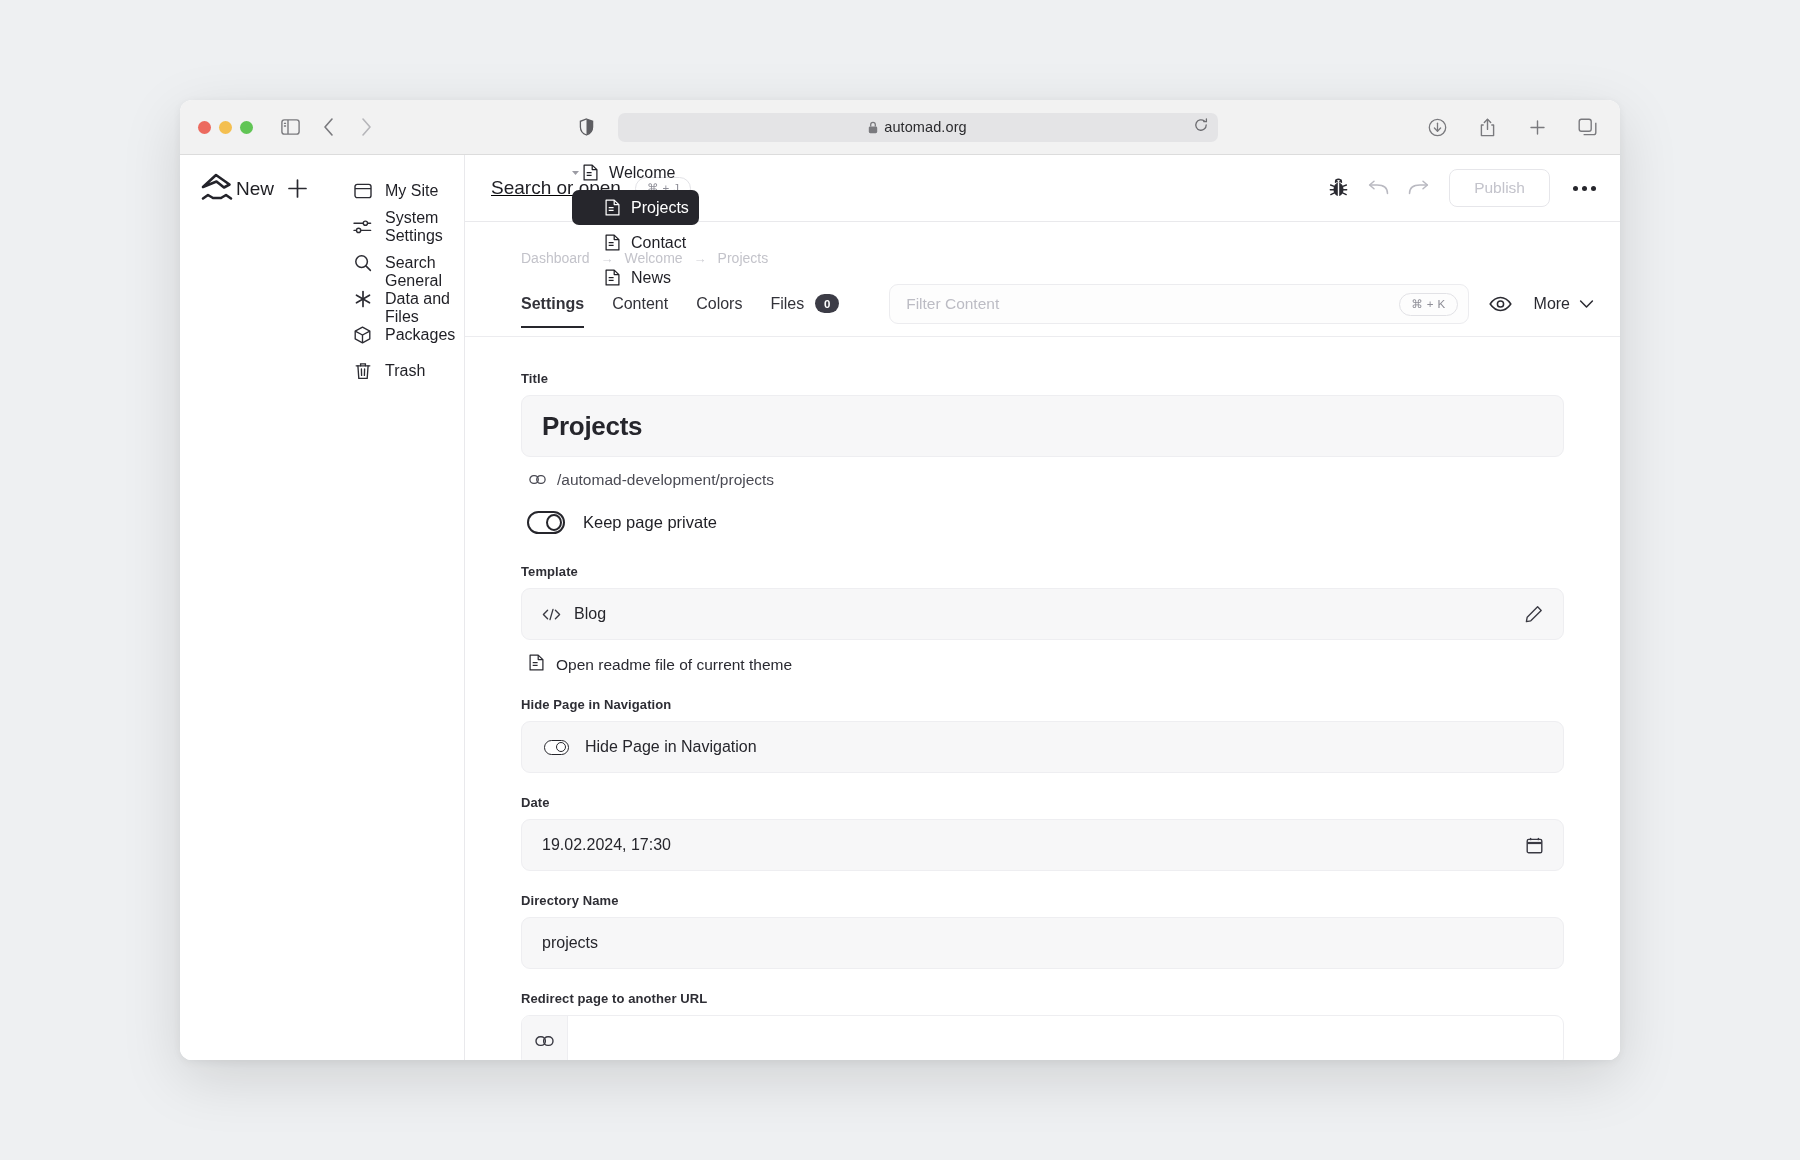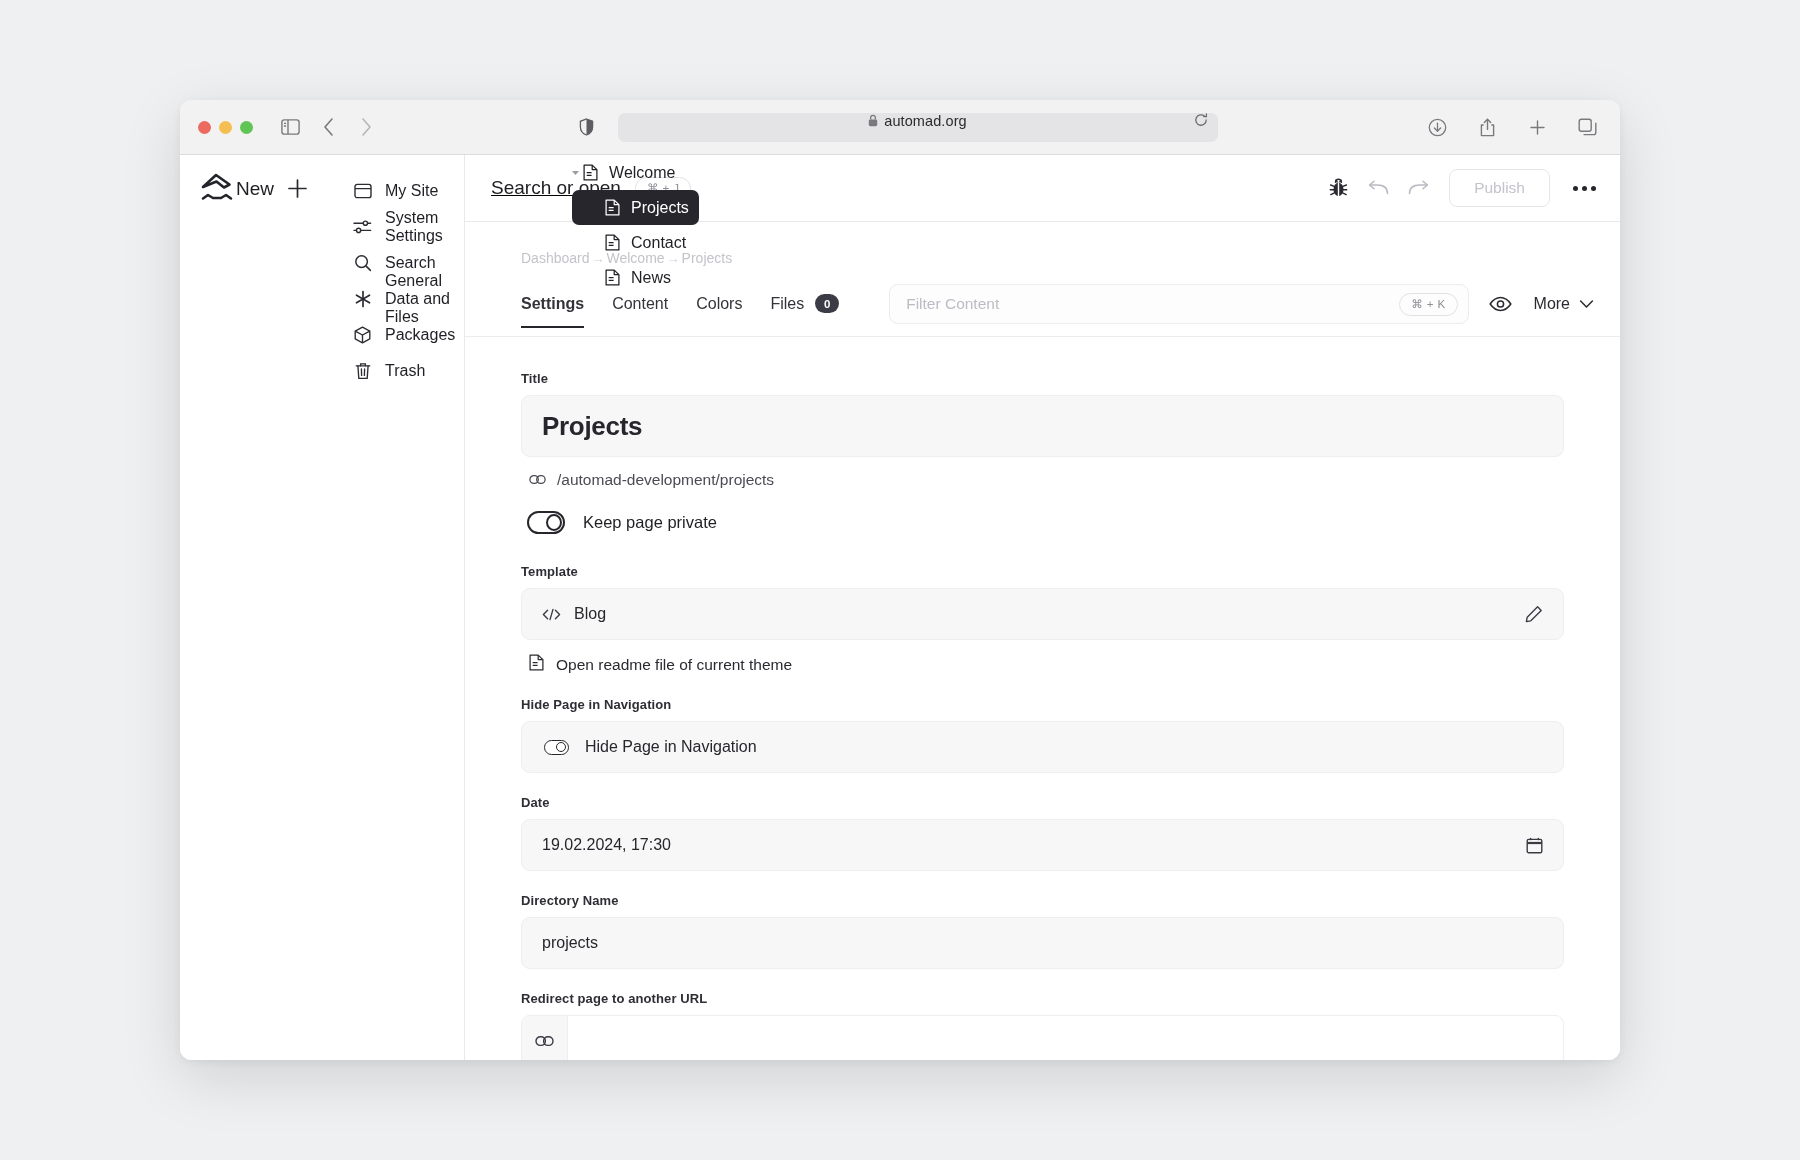--- a/index.html
+++ b/index.html
@@ -47,21 +47,21 @@
   .tb-icon svg { display: block; }
   .nav-arrows { display: flex; align-items: center; gap: 8px; margin-left: 8px; }
   .nav-arrows .dim { color: #b6b6ba; }
 
   .url-zone { flex: 1; display: flex; align-items: center; justify-content: center; gap: 16px; }
   .shield { color: #5e5e62; }
   .urlbar {
     width: 600px; height: 29px;
     background: #e4e4e6;
     border-radius: 7px;
-    display: flex; align-items: flex-start; justify-content: center;
+    display: flex; align-items: center; justify-content: center;
     position: relative;
   }
   .urlbar .url-text {
     font-size: 14.5px; color: #2b2b2e; letter-spacing: .1px;
     display: flex; align-items: center; gap: 6px;
   }
   .urlbar .reload { position: absolute; right: 10px; color: #6d6d71; }
   .tb-right { display: flex; align-items: center; gap: 20px; margin-left: 14px; }
 
   
@@ -138,21 +138,21 @@
     display: flex; align-items: center;
     font-size: 15.5px; color: #c3c3cb;
     background: #fff;
   }
   .dots { display: flex; gap: 4px; padding-left: 4px; }
   .dots i { width: 5px; height: 5px; border-radius: 50%; background: #26262c; display: block; }
 
   .content-scroll { flex: 1; overflow: hidden; padding: 0 0 0 0; }
 
   .breadcrumb {
-    display: flex; align-items: center; gap: 2px;
+    display: flex; align-items: center; gap: 11px;
     font-size: 14px; color: #c3c3ca;
     padding: 28px 0 0 56px;
   }
   .breadcrumb .arrow { font-size: 13px; color: #cfcfd5; }
 
   .tabsbar {
     display: flex; align-items: center;
     padding: 18px 26px 0 56px;
     border-bottom: 1px solid #ececef;
     gap: 0;

